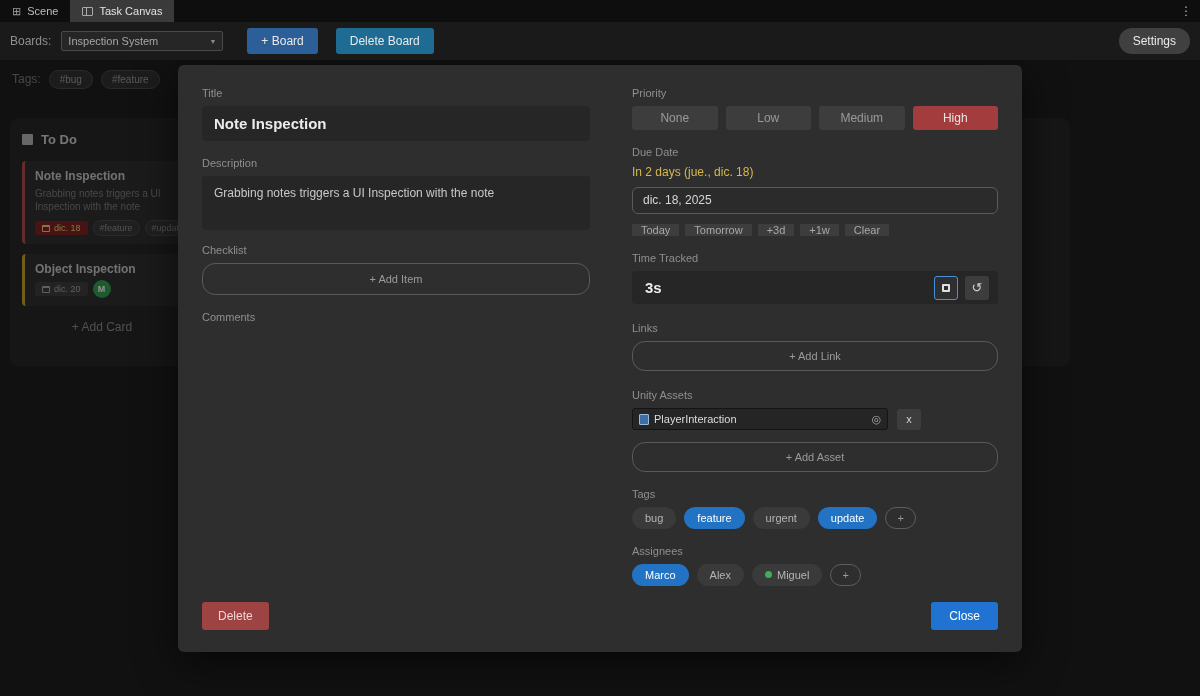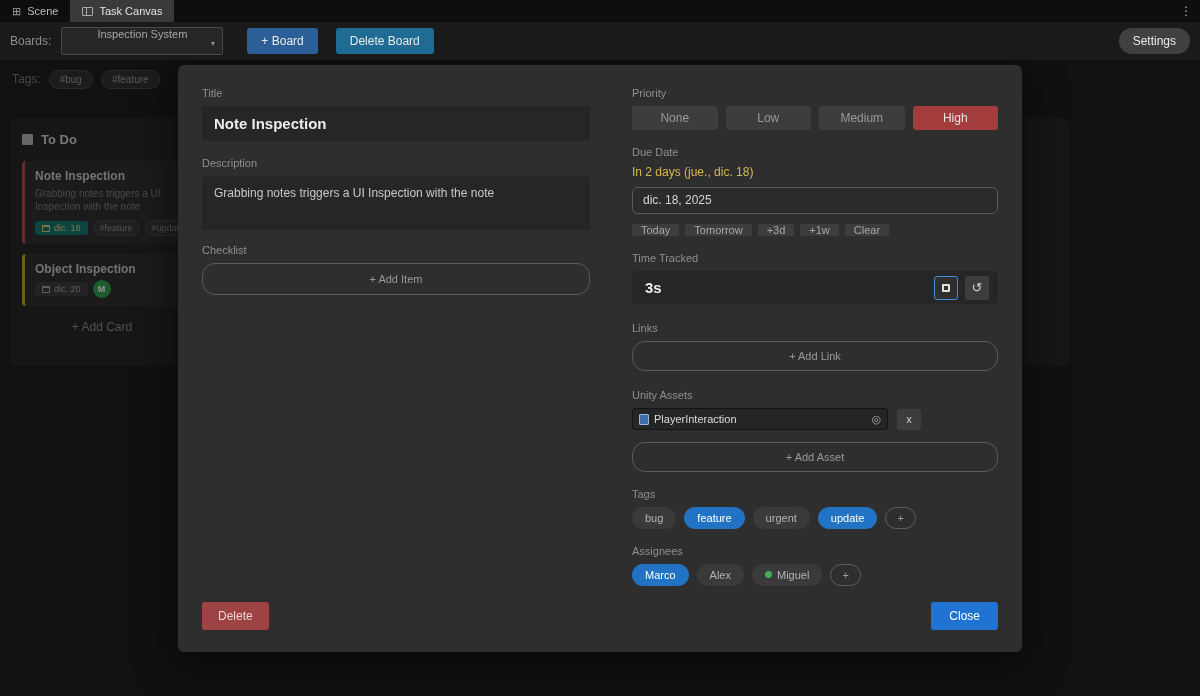--- a/index.html
+++ b/index.html
@@ -15,22 +15,22 @@
   .topbar .tab { display:flex; align-items:center; gap:6px; padding:0 12px; font-size:11px; color:#bdbdbd; cursor:default; }
   .topbar .tab.active { background:#3a3a3a; color:#e2e2e2; }
   .grid-glyph { font-size:11px; color:#9a9a9a; }
   .canvas-icon { width:11px; height:9px; border:1px solid #aaa; border-radius:1px; position:relative; display:inline-block; }
   .canvas-icon::after { content:""; position:absolute; left:3px; top:0; bottom:0; width:1px; background:#aaa; }
   .kebab { margin-left:auto; color:#bbb; font-size:12px; display:flex; align-items:center; padding:0 8px; }
   
   .toolbar { position:absolute; top:22px; left:0; right:0; height:38px; background:#1a1a1a;
     display:flex; align-items:center; gap:10px; padding:0 10px; z-index:30; }
   .toolbar .lbl-inline { font-size:12px; color:#8e8e8e; }
-  .select { width:162px; height:28px; background:#262626; border:1px solid #4a4a4a; border-radius:2px;
-    display:flex; align-items:center; padding:0 6px; font-size:11px; color:#a6a6a6;flex-direction:column; }
+  .select { width:162px; height:20px; background:#262626; border:1px solid #4a4a4a; border-radius:2px;
+    display:flex; align-items:center; padding:0 6px; font-size:11px; color:#a6a6a6; }
   .select .arrow { margin-left:auto; font-size:7px; color:#8a8a8a; }
   .btn { border:none; border-radius:3px; font-size:12px; color:#eaeaea; padding:6px 14px; cursor:pointer;
     font-family:"Liberation Sans",sans-serif; }
   .btn-addboard { background:#2c5f97; margin-left:14px; }
   .btn-delboard { background:#1e6b93; margin-left:8px; }
   .btn-settings { background:#404040; margin-left:auto;border-radius:13px; }
   
   .tagsrow { position:absolute; top:60px; left:0; right:0; height:38px; display:flex; align-items:center;
     gap:8px; padding:0 12px; z-index:1; }
   .tagsrow .lbl-inline { font-size:12px; color:#7a7a7a; }
@@ -41,21 +41,21 @@
     border-radius:8px; z-index:1; padding:10px 12px; }
   .col-header { display:flex; align-items:center; gap:8px; margin:4px 0 14px; }
   .col-square { width:11px; height:11px; background:#b5b5b5; border-radius:1px; }
   .col-title { font-size:13px; color:#cfcfcf; font-weight:bold; }
   .card { width:310px; background:#2a2a2a; border-radius:4px; border-left:3px solid #b04a4a;
     padding:8px 10px; margin-bottom:10px; }
   .card.yellow { border-left-color:#c9a227; }
   .card-title { font-size:12px; color:#c9c9c9; font-weight:bold; margin-bottom:4px; }
   .card-desc { font-size:10px; color:#7d7d7d; line-height:1.3; max-width:150px; margin-bottom:7px; }
   .card-chips { display:flex; align-items:center; gap:5px; }
-  .date-chip { display:flex; align-items:center; gap:4px; background:#0f766e; color:#e6d37a;
+  .date-chip { display:flex; align-items:center; gap:4px; background:#7f1d1d; color:#e6d37a;
     font-size:9px; padding:2px 7px; border-radius:3px; }
   .date-chip.gray { background:#3a3a3a; color:#a6a6a6; }
   .cal-ico { width:8px; height:7px; border:1px solid currentColor; border-top-width:2px; border-radius:1px; }
   .mini-chip { background:#333; border:1px solid #464646; color:#8d8d8d; font-size:9px; padding:2px 6px; border-radius:8px; white-space:nowrap; }
   .avatar { width:18px; height:18px; border-radius:50%; background:#2e9e4f; color:#fff; font-size:9px;
     display:flex; align-items:center; justify-content:center; font-weight:bold; }
   .add-card { width:160px; text-align:center; color:#8a8a8a; font-size:12px; margin-top:14px; cursor:pointer; }
   
   .overlay { position:absolute; left:0; top:60px; right:0; bottom:0; background:rgba(8,8,8,0.45); z-index:5; }
   .modal { position:absolute; left:178px; top:65px; width:844px; height:587px; background:#2e2e2e;
@@ -186,20 +186,21 @@
   <div class="col-left">
     <div class="f-lbl">Title</div>
     <div class="title-input">Note Inspection</div>
 
     <div class="f-lbl">Description</div>
     <div class="desc-box">Grabbing notes triggers a UI Inspection with the note</div>
 
     <div class="f-lbl">Checklist</div>
     <button class="pill-btn mb16">+ Add Item</button>
 
+    <div class="f-lbl">Comments</div>
 
     <div class="spacer"></div>
     <button class="btn delete-btn">Delete</button>
   </div>
 
   <div class="col-right">
     <div class="f-lbl">Priority</div>
     <div class="prio-row">
       <button class="prio-btn">None</button>
       <button class="prio-btn">Low</button>

